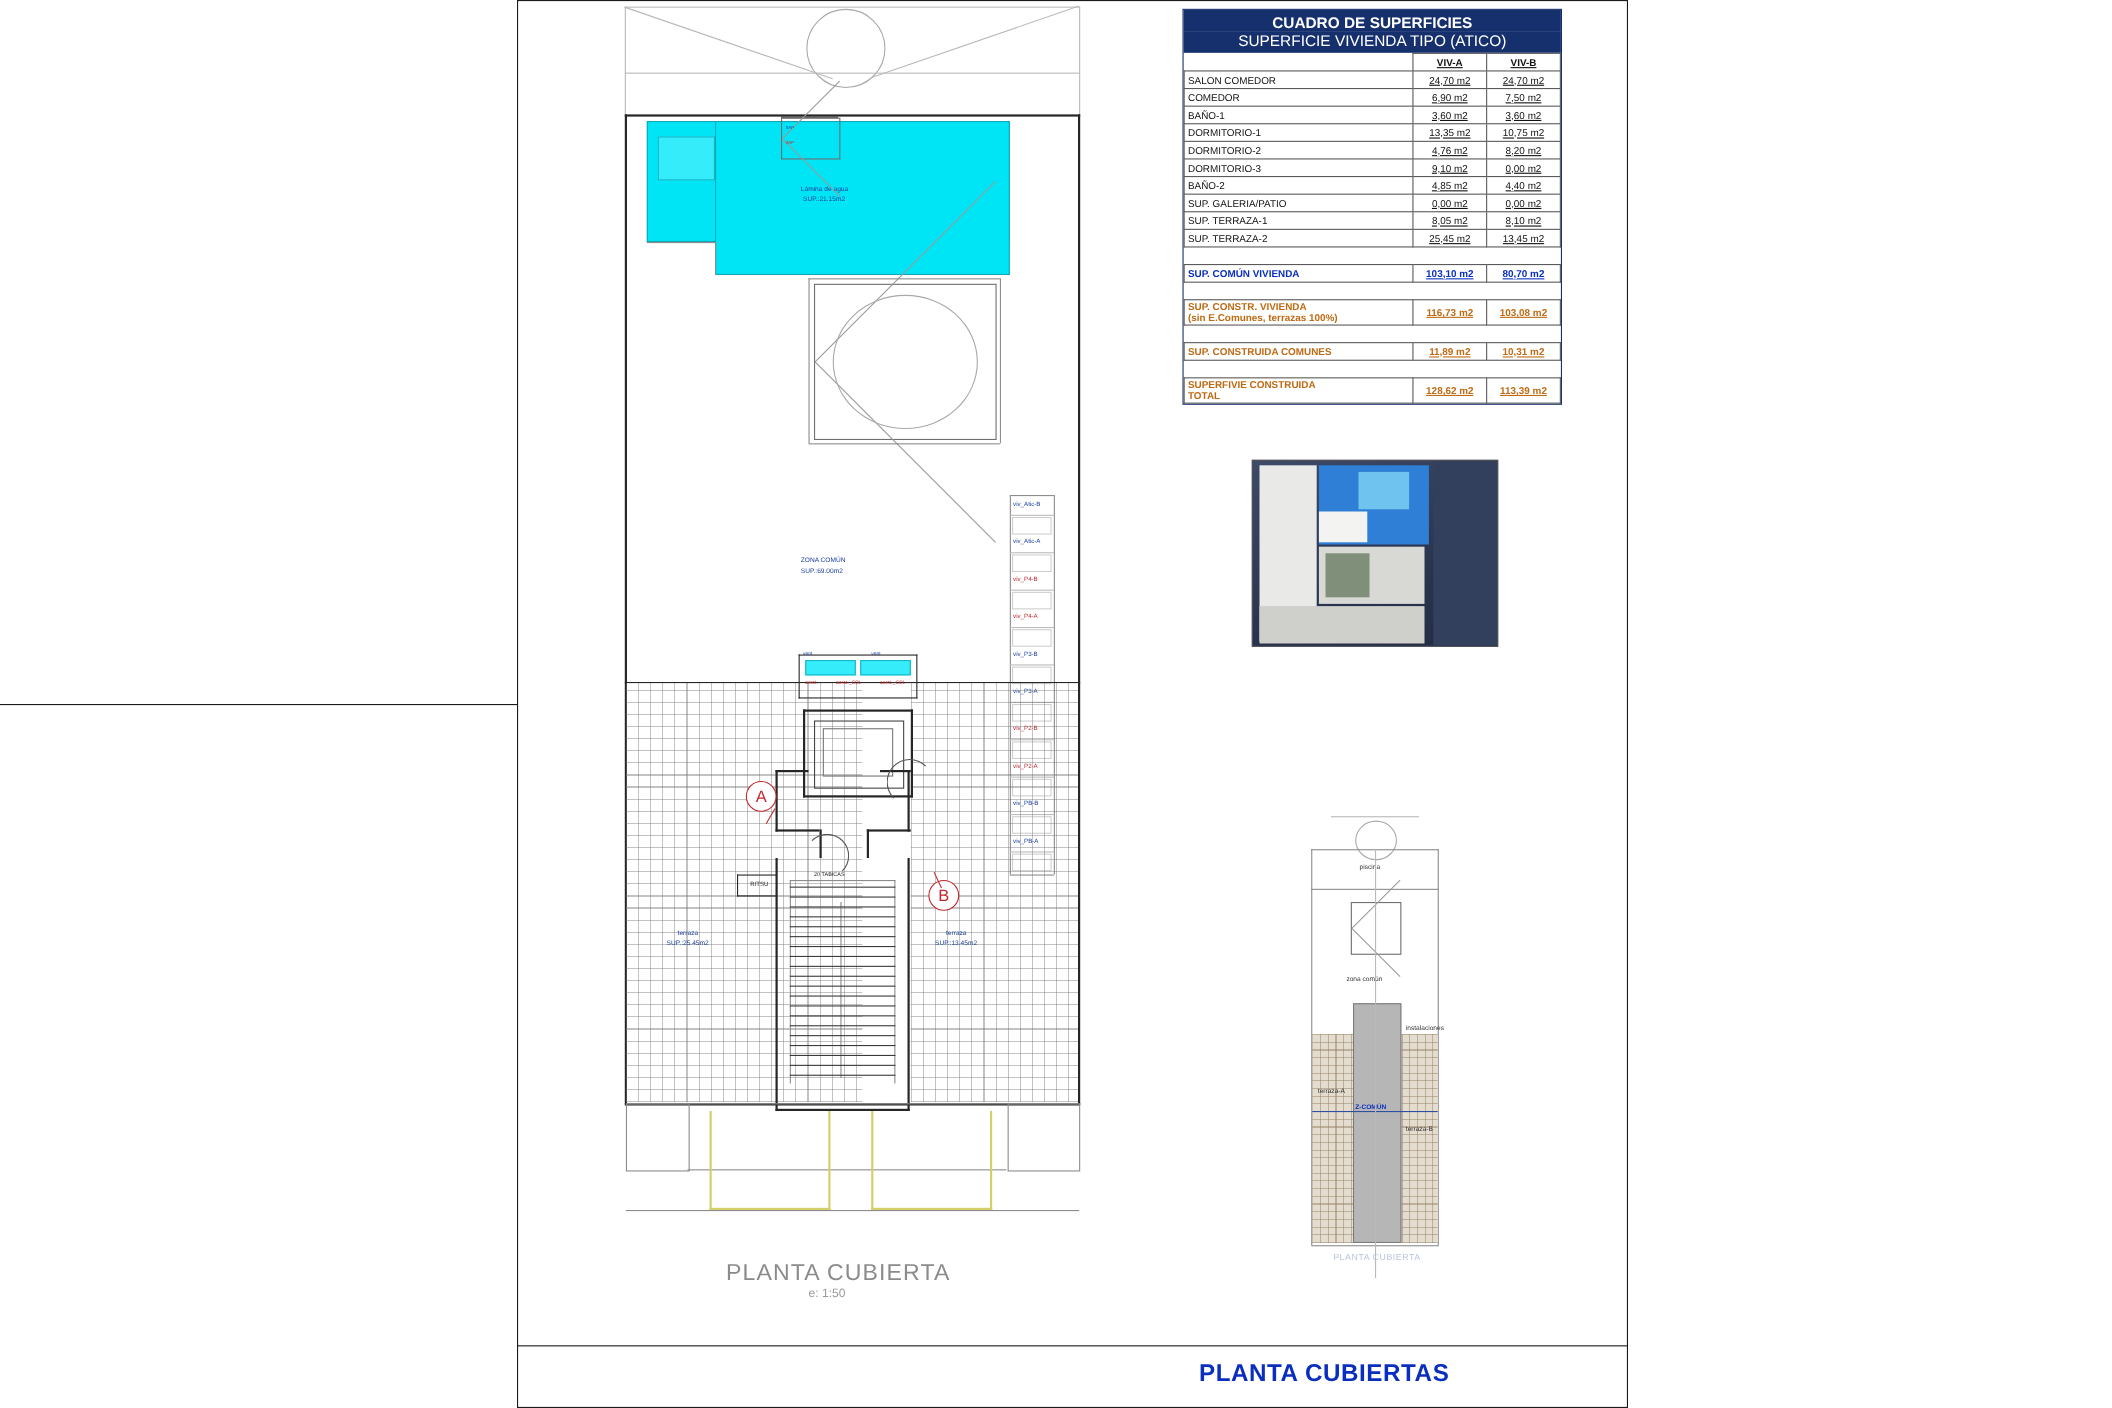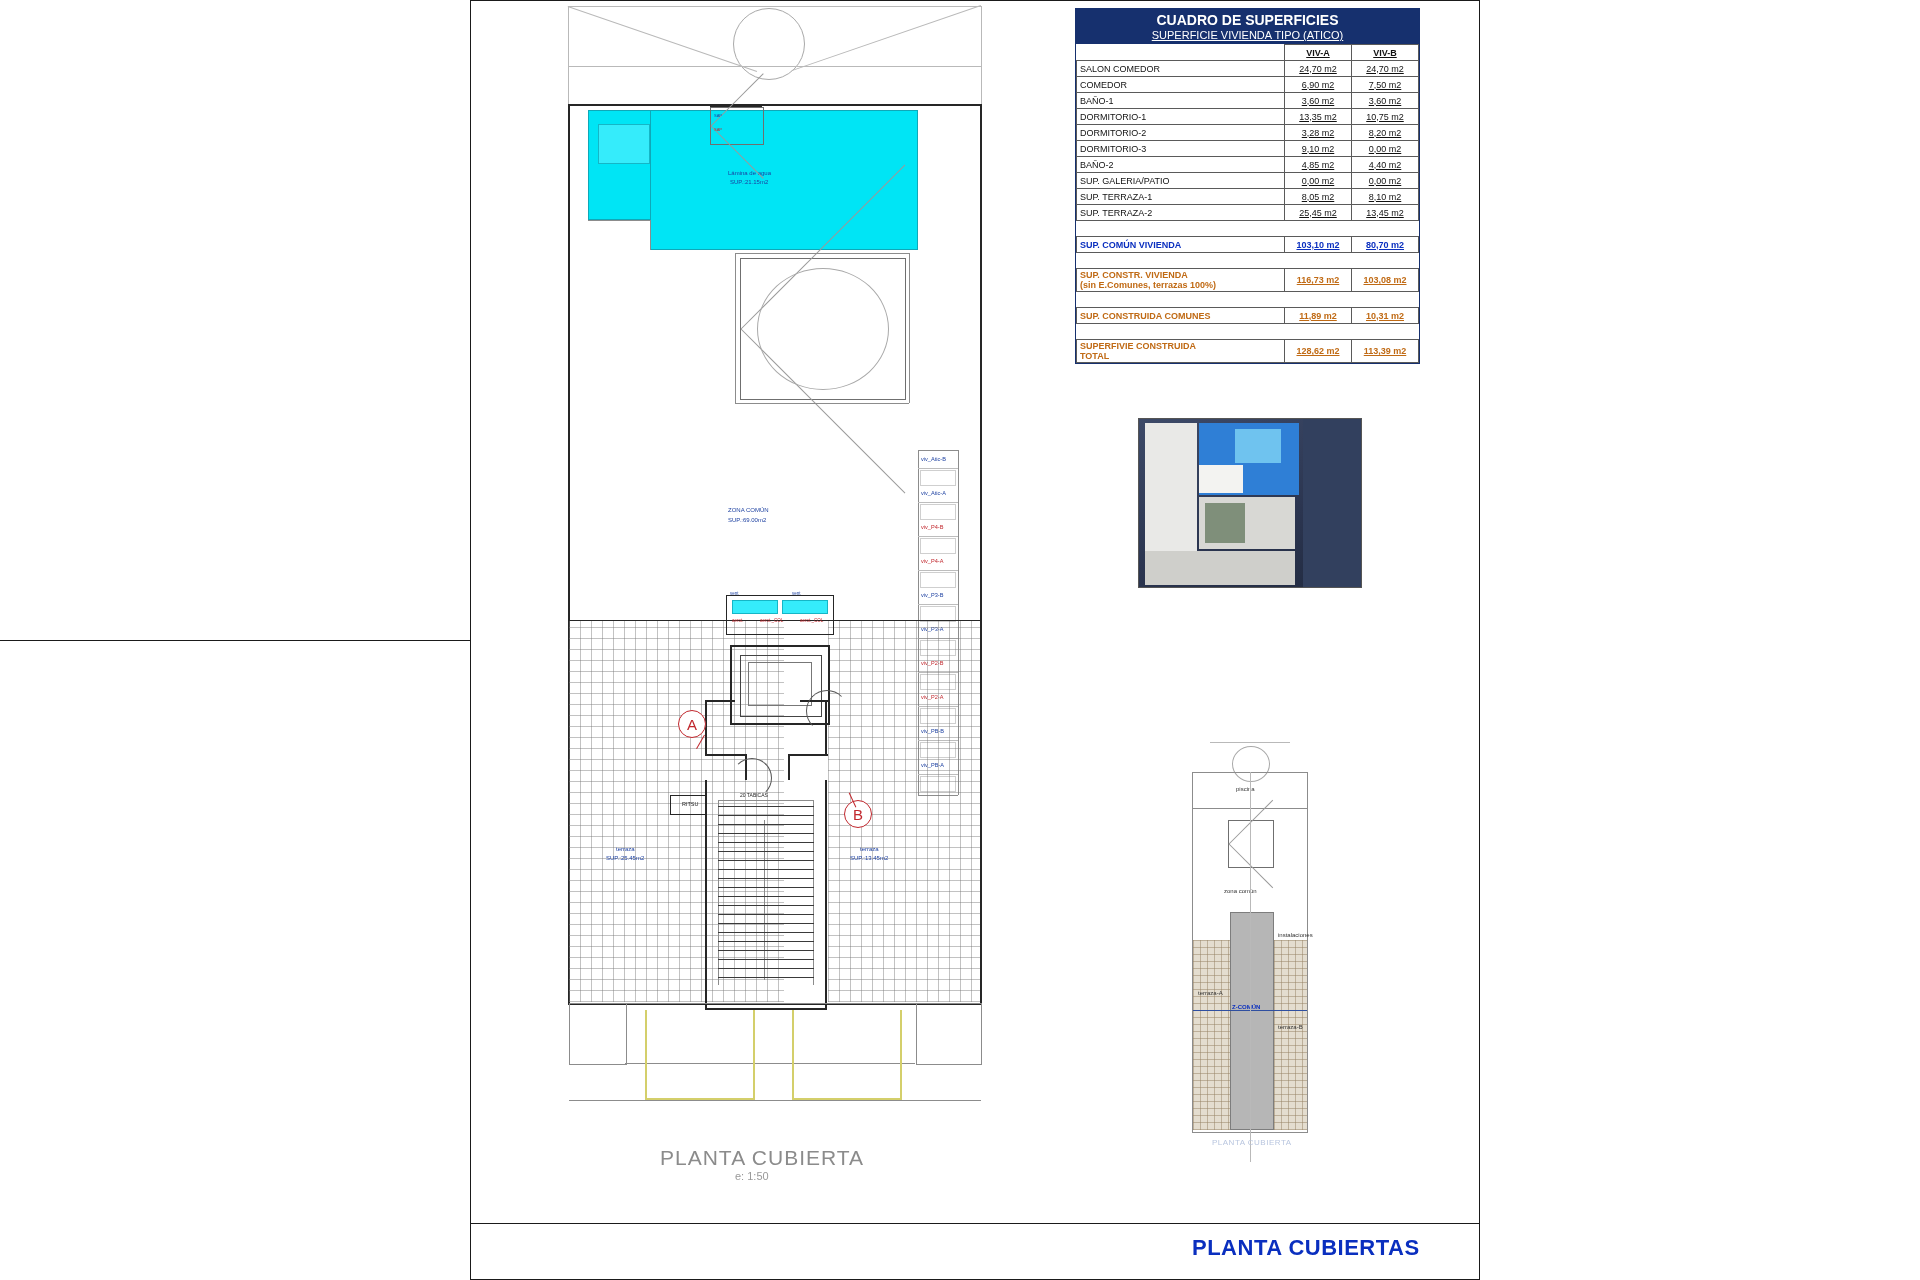--- a/index.html
+++ b/index.html
@@ -40,21 +40,21 @@
   .bubble{position:absolute;width:26px;height:26px;border:1.4px solid #c1272d;border-radius:50%;color:#c1272d;
      font-size:15px;display:flex;align-items:center;justify-content:center;background:#fff;}
   .bubble-tail{position:absolute;width:1.4px;height:16px;background:#c1272d;}
 
   .title-plan{position:absolute;color:#8b8b8b;font-size:21px;letter-spacing:1px;}
   .title-main{position:absolute;color:#0a2fbf;font-size:22px;font-weight:bold;letter-spacing:.5px;}
 
   
   .tbl{position:absolute;left:1075px;top:8px;width:345px;border:1.5px solid #16306e;background:#fff;box-sizing:border-box;}
   .tbl-h1{background:#16306e;color:#fff;text-align:center;font-weight:bold;font-size:14px;padding:3px 0 1px;}
-  .tbl-h2{background:#16306e;color:#fff;text-align:center;font-size:11px;padding:0 0 3px;text-decoration:underline;}
+  .tbl-h2{background:#16306e;color:#fff;text-align:center;font-size:14px;padding:0 0 3px;}
   table.areas{border-collapse:collapse;width:100%;font-size:9px;color:#111;}
   table.areas td{border:1px solid #5a5a5a;padding:1px 3px;height:13px;}
   table.areas td.r{text-align:center;width:60px;text-decoration:underline;}
   table.areas td.hdr{text-align:center;font-weight:bold;background:#fff;}
   .rowgap td{border:none;height:5px;}
   .bold-blue{color:#0a2fbf;font-weight:bold;}
   .bold-orange{color:#c06a14;font-weight:bold;}
   .nb{border:none !important;}
 
   
@@ -292,21 +292,21 @@
             <td class="r">3,60  m2</td>
             <td class="r">3,60  m2</td>
           </tr>
           <tr>
             <td>DORMITORIO-1</td>
             <td class="r">13,35  m2</td>
             <td class="r">10,75  m2</td>
           </tr>
           <tr>
             <td>DORMITORIO-2</td>
-            <td class="r">3,28  m2</td>
+            <td class="r">4,76  m2</td>
             <td class="r">8,20  m2</td>
           </tr>
           <tr>
             <td>DORMITORIO-3</td>
             <td class="r">9,10  m2</td>
             <td class="r">0,00  m2</td>
           </tr>
           <tr>
             <td>BAÑO-2</td>
             <td class="r">4,85  m2</td>
@@ -399,15 +399,15 @@
     <div class="mini-gray" style="left:60px;top:170px;width:44px;height:218px;"></div>
     <div class="mini-txt" style="left:108px;top:190px;">instalaciones</div>
     <div class="mini-txt" style="left:28px;top:248px;">terraza-A</div>
     <div class="mini-txt" style="left:108px;top:282px;">terraza-B</div>
     <div class="mini-txt-b" style="left:62px;top:262px;font-weight:bold;">Z-COMÚN</div>
     <div class="ln blue" style="left:23px;top:268px;width:114px;height:1px;"></div>
     <div class="ln vthin" style="left:80px;top:30px;width:1px;height:390px;"></div>
     <div class="mini-title" style="left:42px;top:396px;">PLANTA CUBIERTA</div>
   </div>
 
-  <div class="title-main" style="left:1192px;top:1235px;">PLANTA CUBIERTAS</div>
+  <div class="title-main" style="left:1090px;top:1235px;">PLANTA CUBIERTAS</div>
 
 </div>
 
 </body></html>

